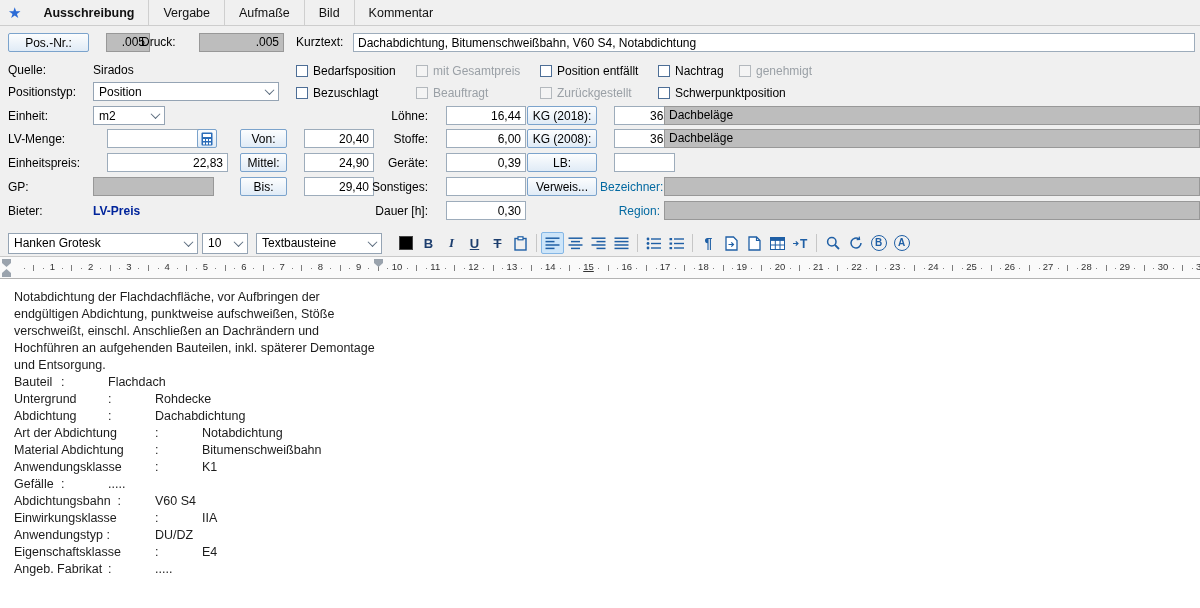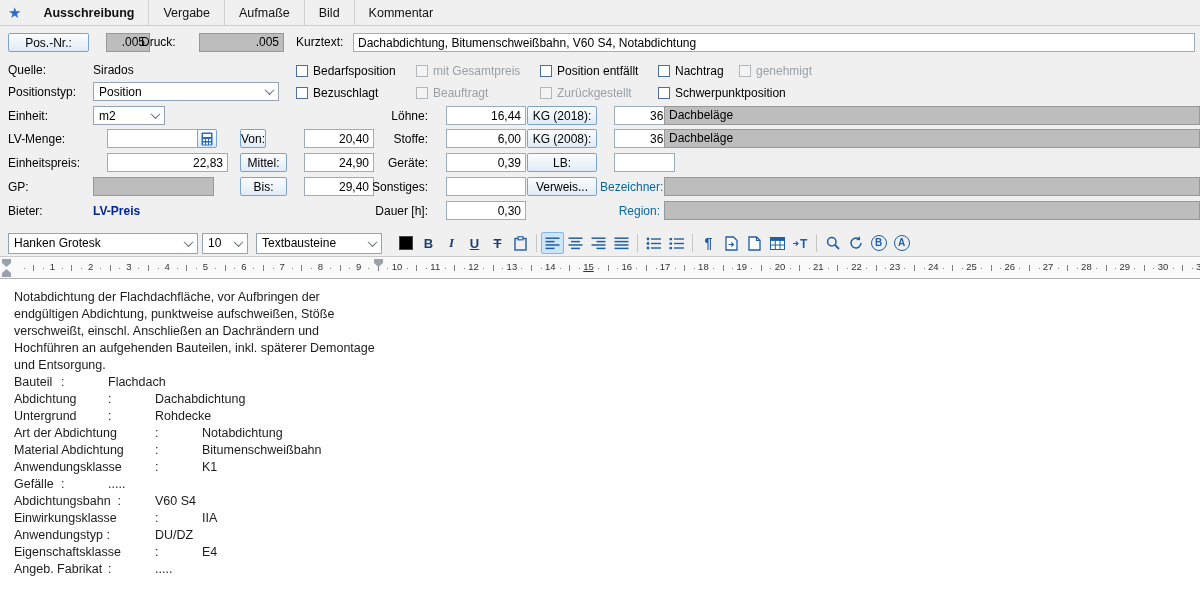--- a/index.html
+++ b/index.html
@@ -153,21 +153,21 @@
           <g fill="#fff">
             <rect x="2" y="7" width="2" height="2"></rect>
             <rect x="5" y="7" width="2" height="2"></rect>
             <rect x="8" y="7" width="2" height="2"></rect>
             <rect x="2" y="10.5" width="2" height="2"></rect>
             <rect x="5" y="10.5" width="2" height="2"></rect>
             <rect x="8" y="10.5" width="2" height="2"></rect>
           </g>
         </svg>
     </button>
-    <button class="btn" style="left:240px;top:103px;width:26px;">Von:</button>
+    <button class="btn" style="left:240px;top:103px;width:47px;">Von:</button>
     <input class="fld num" style="left: 290px; top: 103px; width: 70px;" value="20,40">
     <span class="lbl right" style="left:330px;top:104px;width:98px;">Stoffe:</span>
     <input class="fld num" style="left: 432px; top: 103px; width: 80px;" value="6,00">
     <button class="btn" style="left:527px;top:103px;width:70px;">KG (2008):</button>
     <input class="fld num" style="left: 600px; top: 103px; width: 61px;" value="363">
     <div class="fld gray" style="left:664px;top:103px;width:536px;">Dachbeläge</div>
 
     <span class="lbl" style="left:8px;top:128px;">Einheitspreis:</span>
     <input class="fld num" style="left: 93px; top: 127px; width: 121px;" value="22,83">
     <button class="btn" style="left:240px;top:127px;width:47px;">Mittel:</button>
@@ -492,22 +492,22 @@
     <span class="ind-marker ind-down" style="left:374px;top:2px;"></span>
   </div>
 
   <div class="editor" id="editor-content">
       <div class="ed-line">Notabdichtung der Flachdachfläche, vor Aufbringen der</div>
       <div class="ed-line">endgültigen Abdichtung, punktweise aufschweißen, Stöße</div>
       <div class="ed-line">verschweißt, einschl. Anschließen an Dachrändern und</div>
       <div class="ed-line">Hochführen an aufgehenden Bauteilen, inkl. späterer Demontage</div>
       <div class="ed-line">und Entsorgung.</div>
       <div class="ed-line">Bauteil	:	Flachdach</div>
+      <div class="ed-line">Untergrund	:	Rohdecke</div>
       <div class="ed-line">Abdichtung	:	Dachabdichtung</div>
-      <div class="ed-line">Untergrund	:	Rohdecke</div>
       <div class="ed-line">Art der Abdichtung	:	Notabdichtung</div>
       <div class="ed-line">Material Abdichtung	:	Bitumenschweißbahn</div>
       <div class="ed-line">Anwendungsklasse	:	K1</div>
       <div class="ed-line">Gefälle	:	.....</div>
       <div class="ed-line">Abdichtungsbahn  :	V60 S4</div>
       <div class="ed-line">Einwirkungsklasse	:	IIA</div>
       <div class="ed-line">Anwendungstyp :	DU/DZ</div>
       <div class="ed-line">Eigenschaftsklasse	:	E4</div>
       <div class="ed-line">Angeb. Fabrikat	:	.....</div>
     </div>

